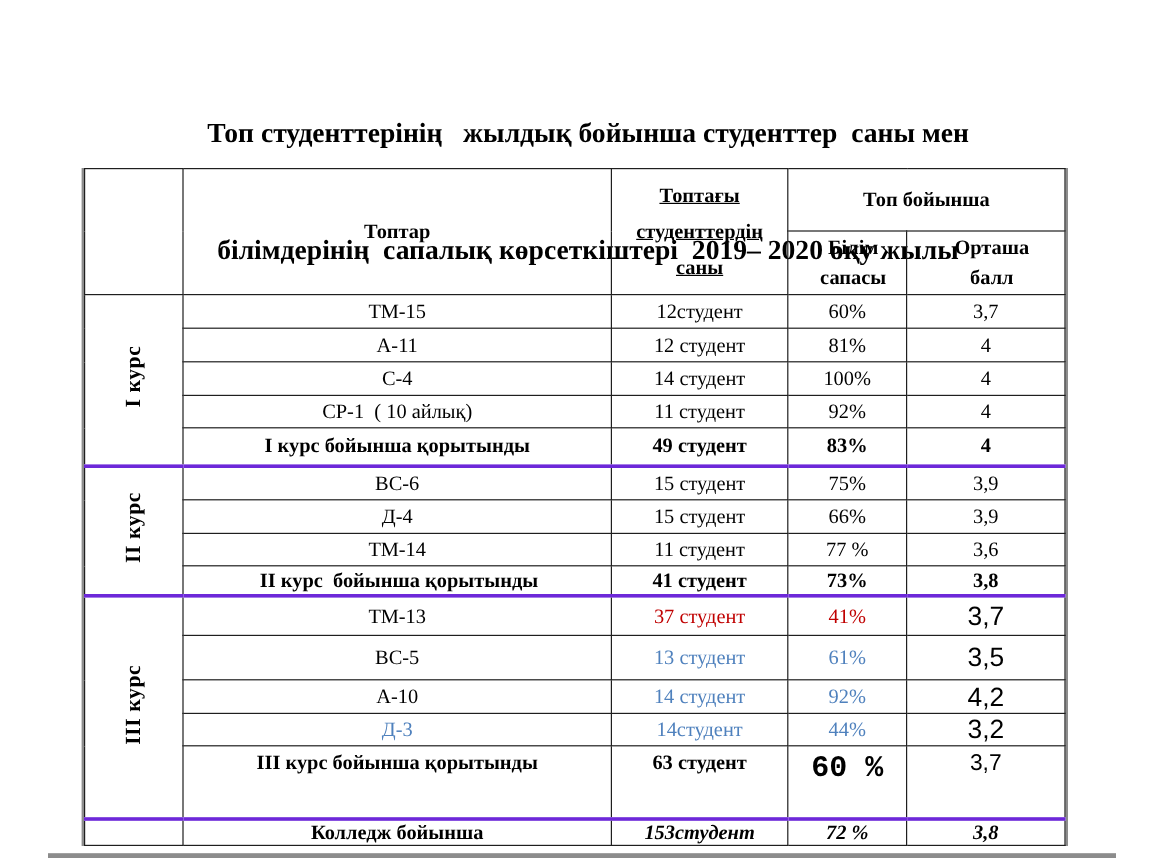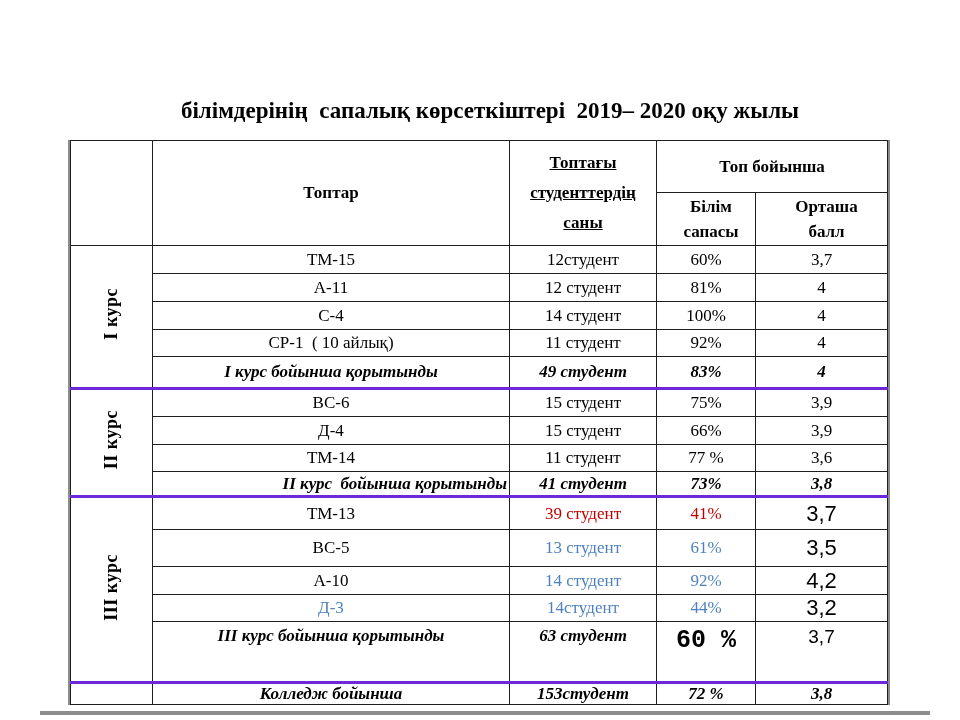--- a/index.html
+++ b/index.html
@@ -20,23 +20,23 @@
   }
   table{
     border-collapse:collapse;table-layout:fixed;width:817px;
     font-family:"Liberation Serif",serif;font-size:17px;
   }
   td{
     border:1px solid #1f1f1f;text-align:center;vertical-align:middle;
     padding:0 2px;white-space:pre-wrap;overflow:hidden;
   }
   tr.sec td{border-top:3px solid #6d28d9;}
-  .b{font-weight:bold;font-style:italic;}
+  .b{font-weight:bold;}
   .i{font-style:italic;}
-  .left{text-align:right;padding-left:5px;}
+  .left{text-align:center;padding-left:5px;}
   .red{color:#C00000;}
   .blue{color:#4F81BD;}
   .hdr{font-weight:bold;}
   .hdr-count{line-height:1.75;text-decoration:underline;}
   .hdr-sub{line-height:1.5;padding-left:12px;}
   .vcell span{
     display:inline-block;writing-mode:vertical-rl;transform:rotate(180deg);
     font-weight:bold;font-size:18px;letter-spacing:.5px;
   }
   .big-sans{font-family:"Liberation Sans",sans-serif;font-size:22px;}
@@ -46,20 +46,21 @@
   
   .bottom-bar{
     position:absolute;left:40px;top:711px;width:890px;height:4px;
     background:#8c8c8c;
   }
 </style>
 </head>
 <body>
 
 <div class="title">
+  <div>Топ студенттерінің   жылдық бойынша студенттер  саны мен</div>
   <div>білімдерінің  сапалық көрсеткіштері  2019– 2020 оқу жылы</div>
 </div>
 
 <div class="tbl-wrap">
 <table>
   <colgroup>
     <col style="width:82px">
         <col style="width:357px">
         <col style="width:147px">
     <col style="width:99px">
@@ -136,21 +137,21 @@
   <tr style="height:25px">
     <td class="b left">ІІ курс  бойынша қорытынды</td>
     <td class="b">41 студент</td>
     <td class="b">73%</td>
     <td class="b">3,8</td>
   </tr>
 
   <tr class="sec" style="height:33px">
     <td rowspan="5" class="vcell"><span>ІІІ курс</span></td>
     <td>ТМ-13</td>
-    <td class="red">39 студент</td>
+    <td class="red">37 студент</td>
     <td class="red">41%</td>
     <td class="big-sans">3,7</td>
   </tr>
   <tr style="height:37px">
     <td>ВС-5</td>
     <td class="blue">13 студент</td>
     <td class="blue">61%</td>
     <td class="big-sans">3,5</td>
   </tr>
   <tr style="height:28px">

